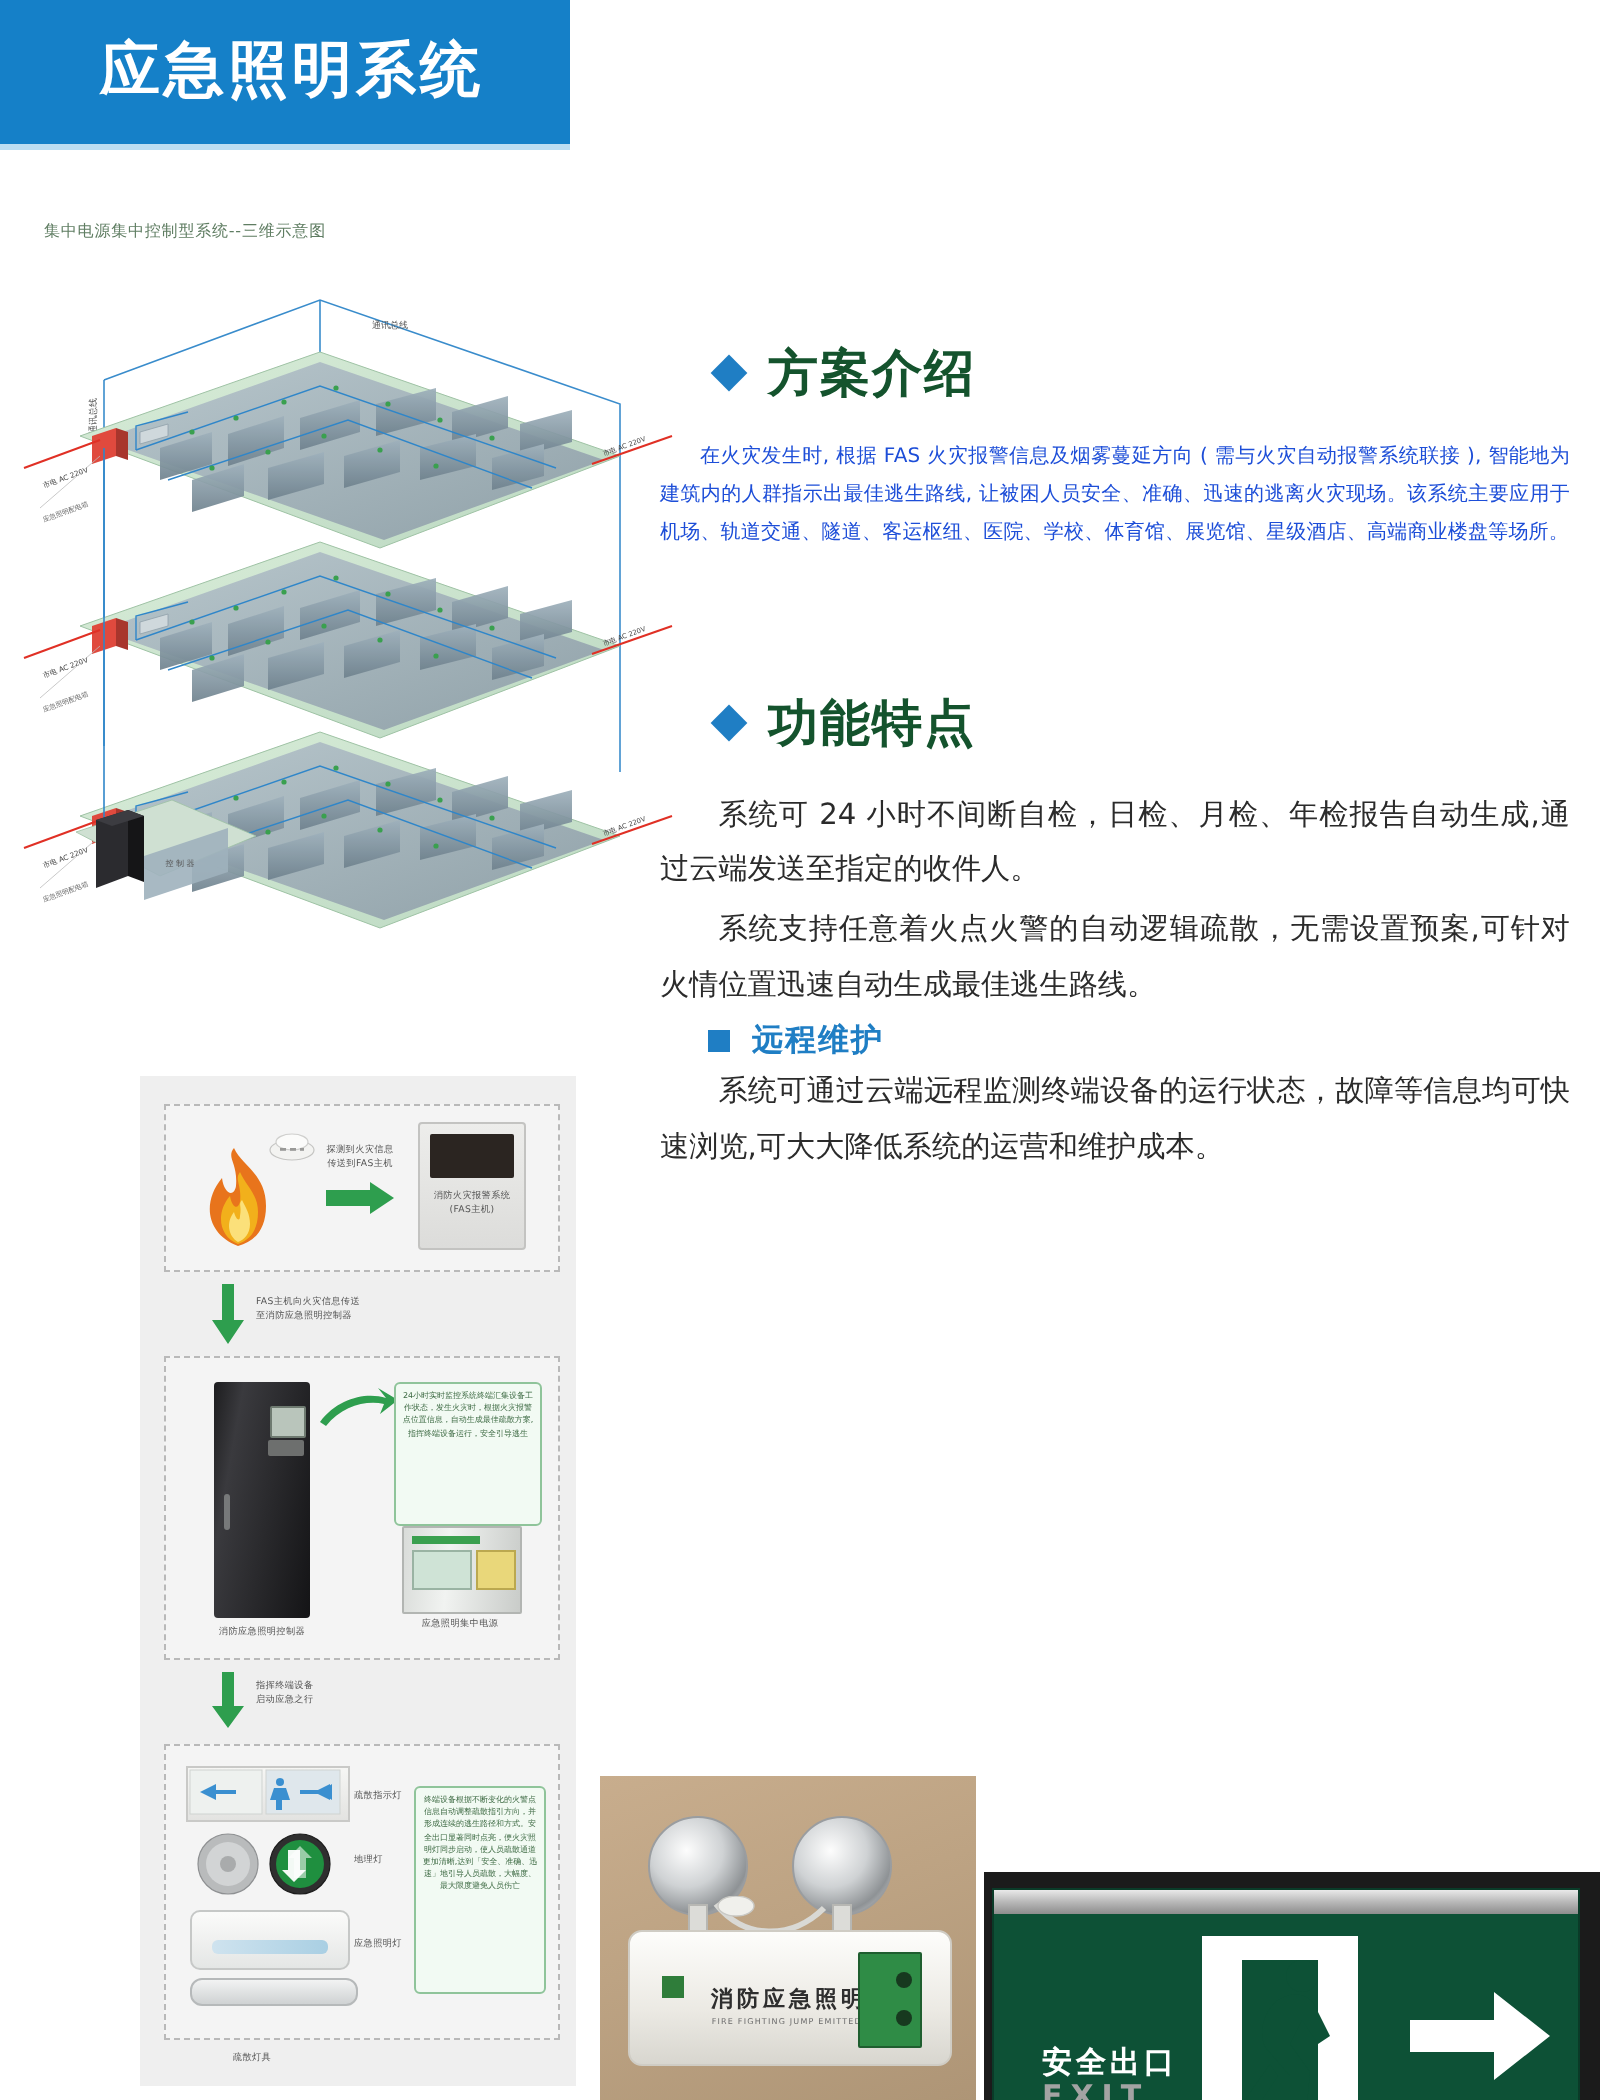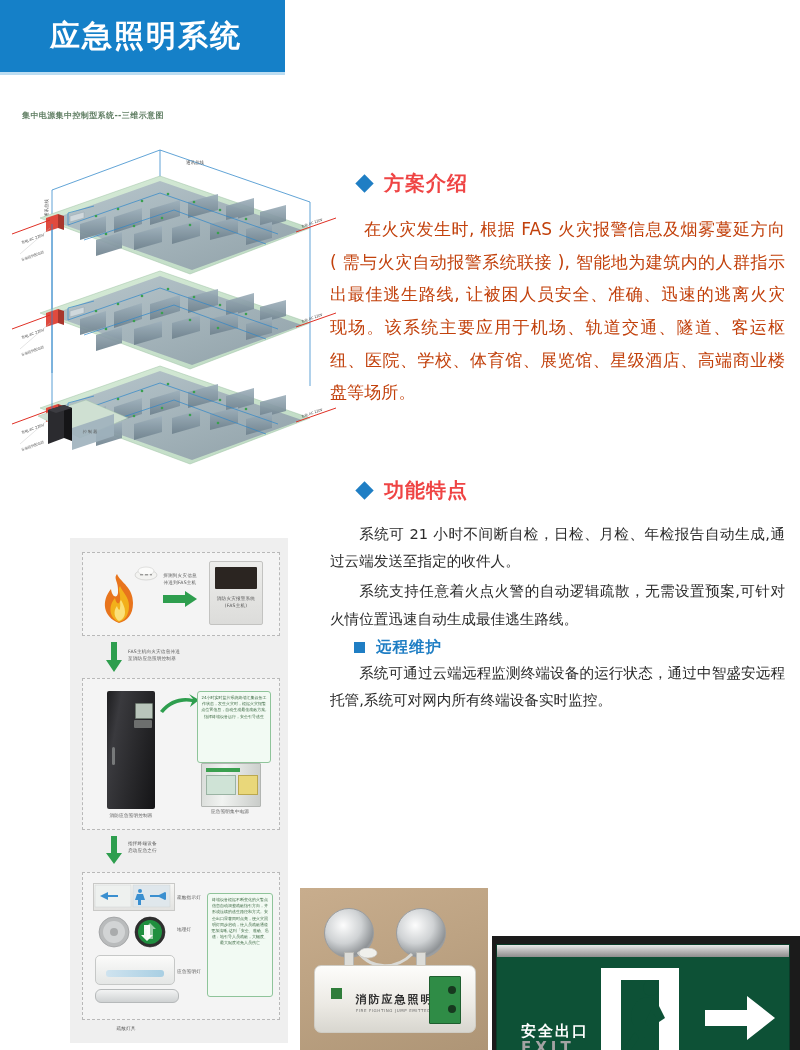--- a/index.html
+++ b/index.html
@@ -7,28 +7,28 @@
        font-family:"DejaVu Sans","Liberation Sans",sans-serif;color:#231f20;}
 
   
   .header-bar{position:absolute;left:0;top:0;width:285px;height:72px;background:#1580c8;}
   .header-title{position:absolute;left:50px;top:13px;width:230px;height:46px;
     font-size:30px;font-weight:700;color:#fff;letter-spacing:2px;line-height:46px;}
   .header-underline{position:absolute;left:0;top:72px;width:285px;height:3px;background:#bcddf2;}
 
   
   .diagram-caption{position:absolute;left:22px;top:110px;font-size:8px;color:#5f7d62;
-    letter-spacing:.4px;font-weight:700;}
+    letter-spacing:.4px;font-weight:400;}
 
   
   .right-col{position:absolute;left:330px;top:170px;width:455px;}
   .sec-head{display:flex;align-items:center;gap:13px;margin:0 0 16px 28px;}
   .diamond{width:13px;height:13px;background:#1f7ec4;transform:rotate(45deg);flex:none;}
-  .sec-head-txt{font-size:20px;font-weight:700;color:#ef4444;letter-spacing:1px;}
-  .para{font-size:17px;line-height:1.92;color:#c2410c;text-align:justify;margin:0;
+  .sec-head-txt{font-size:25px;font-weight:700;color:#14532d;letter-spacing:1px;}
+  .para{font-size:10px;line-height:1.92;color:#1d4ed8;text-align:justify;margin:0;
     letter-spacing:.1px;}
   .para.indent{text-indent:2em;}
 
   .feat-head{display:flex;align-items:center;gap:11px;margin:4px 0 0 24px;}
   .sq{width:11px;height:11px;background:#1f7ec4;flex:none;}
   .feat-title{font-size:15.5px;font-weight:700;color:#1f7ec4;letter-spacing:1px;}
   .feat-body{font-size:14.6px;line-height:1.9;color:#2b2b2b;text-align:justify;
     text-indent:2em;margin:1px 0 2px 0;}
 
   
@@ -409,33 +409,33 @@
   </div>
 
   <div style="margin-top:68px;">
     <div class="sec-head">
       <span class="diamond"></span>
       <span class="sec-head-txt">功能特点</span>
     </div>
 
 
     <div>
-      <p class="feat-body">系统可 21 小时不间断自检，日检、月检、年检报告自动生成,通过云端发送至指定的收件人。</p>
+      <p class="feat-body">系统可 24 小时不间断自检，日检、月检、年检报告自动生成,通过云端发送至指定的收件人。</p>
     </div>
 
     <div>
       <p class="feat-body">系统支持任意着火点火警的自动逻辑疏散，无需设置预案,可针对火情位置迅速自动生成最佳逃生路线。</p>
     </div>
 
     <div>
       <div class="feat-head">
         <span class="sq"></span>
         <span class="feat-title">远程维护</span>
       </div>
-      <p class="feat-body">系统可通过云端远程监测终端设备的运行状态，通过中智盛安远程托管,系统可对网内所有终端设备实时监控。</p>
+      <p class="feat-body">系统可通过云端远程监测终端设备的运行状态，故障等信息均可快速浏览,可大大降低系统的运营和维护成本。</p>
     </div>
   </div>
 </div>
 
 <div class="photo photo-emlight">
   <div class="lamp-head" style="left:24px;top:20px;"></div>
   <div class="lamp-head" style="left:96px;top:20px;"></div>
   <div class="lamp-neck" style="left:44px;top:64px;"></div>
   <div class="lamp-neck" style="left:116px;top:64px;"></div>
   <svg style="position:absolute;left:56px;top:60px;" width="80" height="22">

